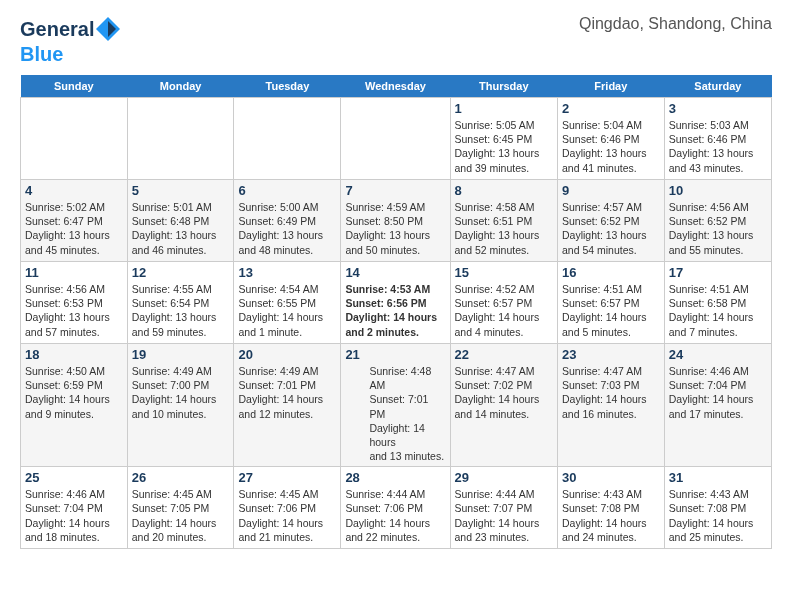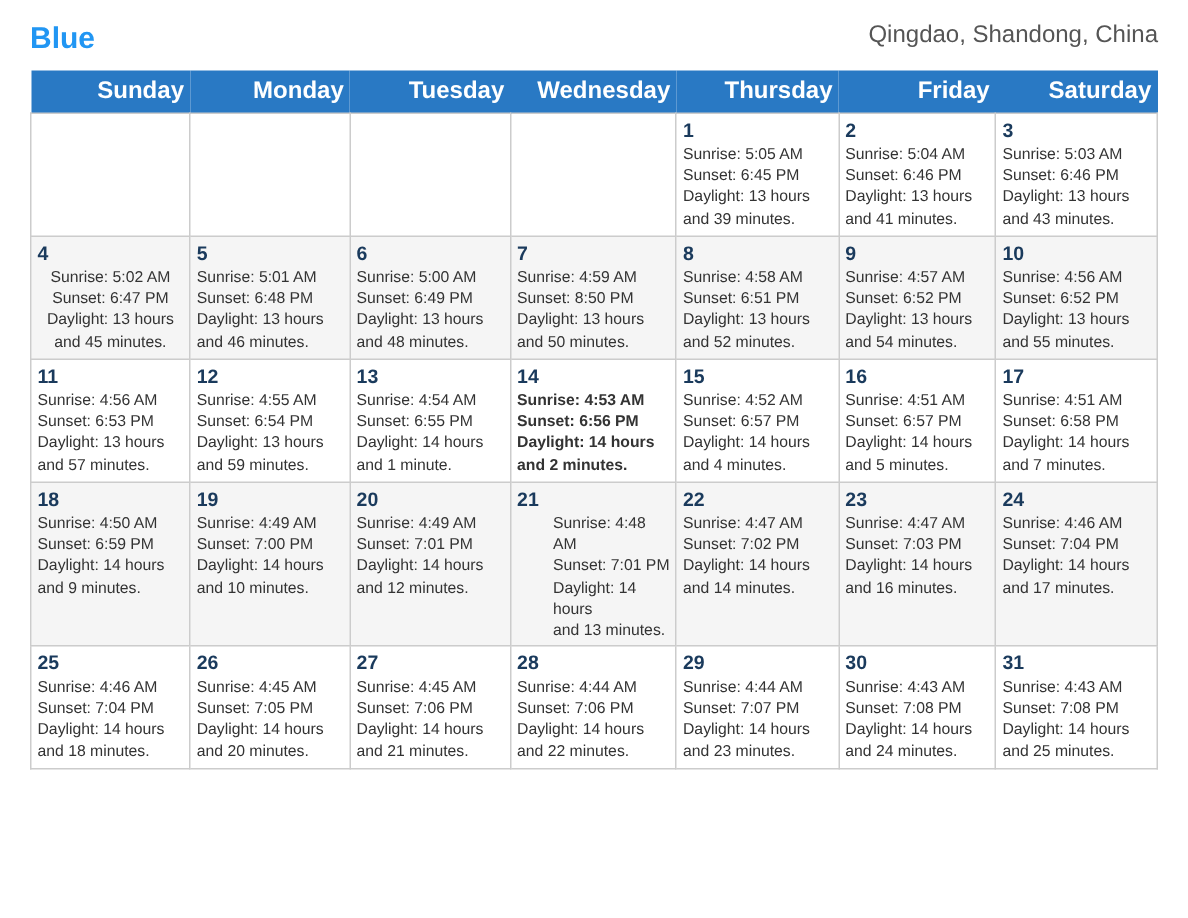--- a/index.html
+++ b/index.html
@@ -44,22 +44,22 @@
     }
     table {
       width: 100%;
       border-collapse: collapse;
       font-size: 11px;
     }
     th {
       background-color: #2979c4;
       color: white;
       padding: 5px 4px;
-      text-align: right;
-      font-size: 16px;
+      text-align: center;
+      font-size: 11px;
       font-weight: bold;
     }
     td {
       border: 1px solid #ccc;
       vertical-align: top;
       padding: 3px 4px;
       width: 113px;
       height: 82px;
     }
     tr:nth-child(even) td {
@@ -84,20 +84,27 @@
       background-color: #fff;
     }
   </style>
 </head>
 <body>
 
 <div class="container">
   <div class="header">
     <div class="logo">
       <div>
+        <div style="display:flex;align-items:center;">
+          <span class="logo-text">General</span>
+          <svg width="28" height="28" viewBox="0 0 28 28">
+            <polygon points="14,2 26,14 14,26 2,14" fill="#2196F3"></polygon>
+            <polygon points="14,6 22,14 14,22" fill="#1a3a5c"></polygon>
+          </svg>
+        </div>
         <span class="logo-text" style="color:#2196F3;">Blue</span>
       </div>
     </div>
     <div class="title-section">
       <div class="subtitle">Qingdao, Shandong, China</div>
     </div>
   </div>
 
   <table>
     <thead>
@@ -135,21 +142,21 @@
             <span class="day-num">3</span>
             <div class="day-info" style="white-space: pre-line;">Sunrise: 5:03 AM
 Sunset: 6:46 PM
 Daylight: 13 hours
 and 43 minutes.</div>
           </td>
         </tr>
         <tr>
           <td>
             <span class="day-num">4</span>
-            <div class="day-info" style="white-space: pre-line; text-align: center;">Sunrise: 5:02 AM
+            <div class="day-info" style="white-space: pre-line;">Sunrise: 5:02 AM
 Sunset: 6:47 PM
 Daylight: 13 hours
 and 45 minutes.</div>
           </td>
           <td>
             <span class="day-num">5</span>
             <div class="day-info" style="white-space: pre-line;">Sunrise: 5:01 AM
 Sunset: 6:48 PM
 Daylight: 13 hours
 and 46 minutes.</div>

